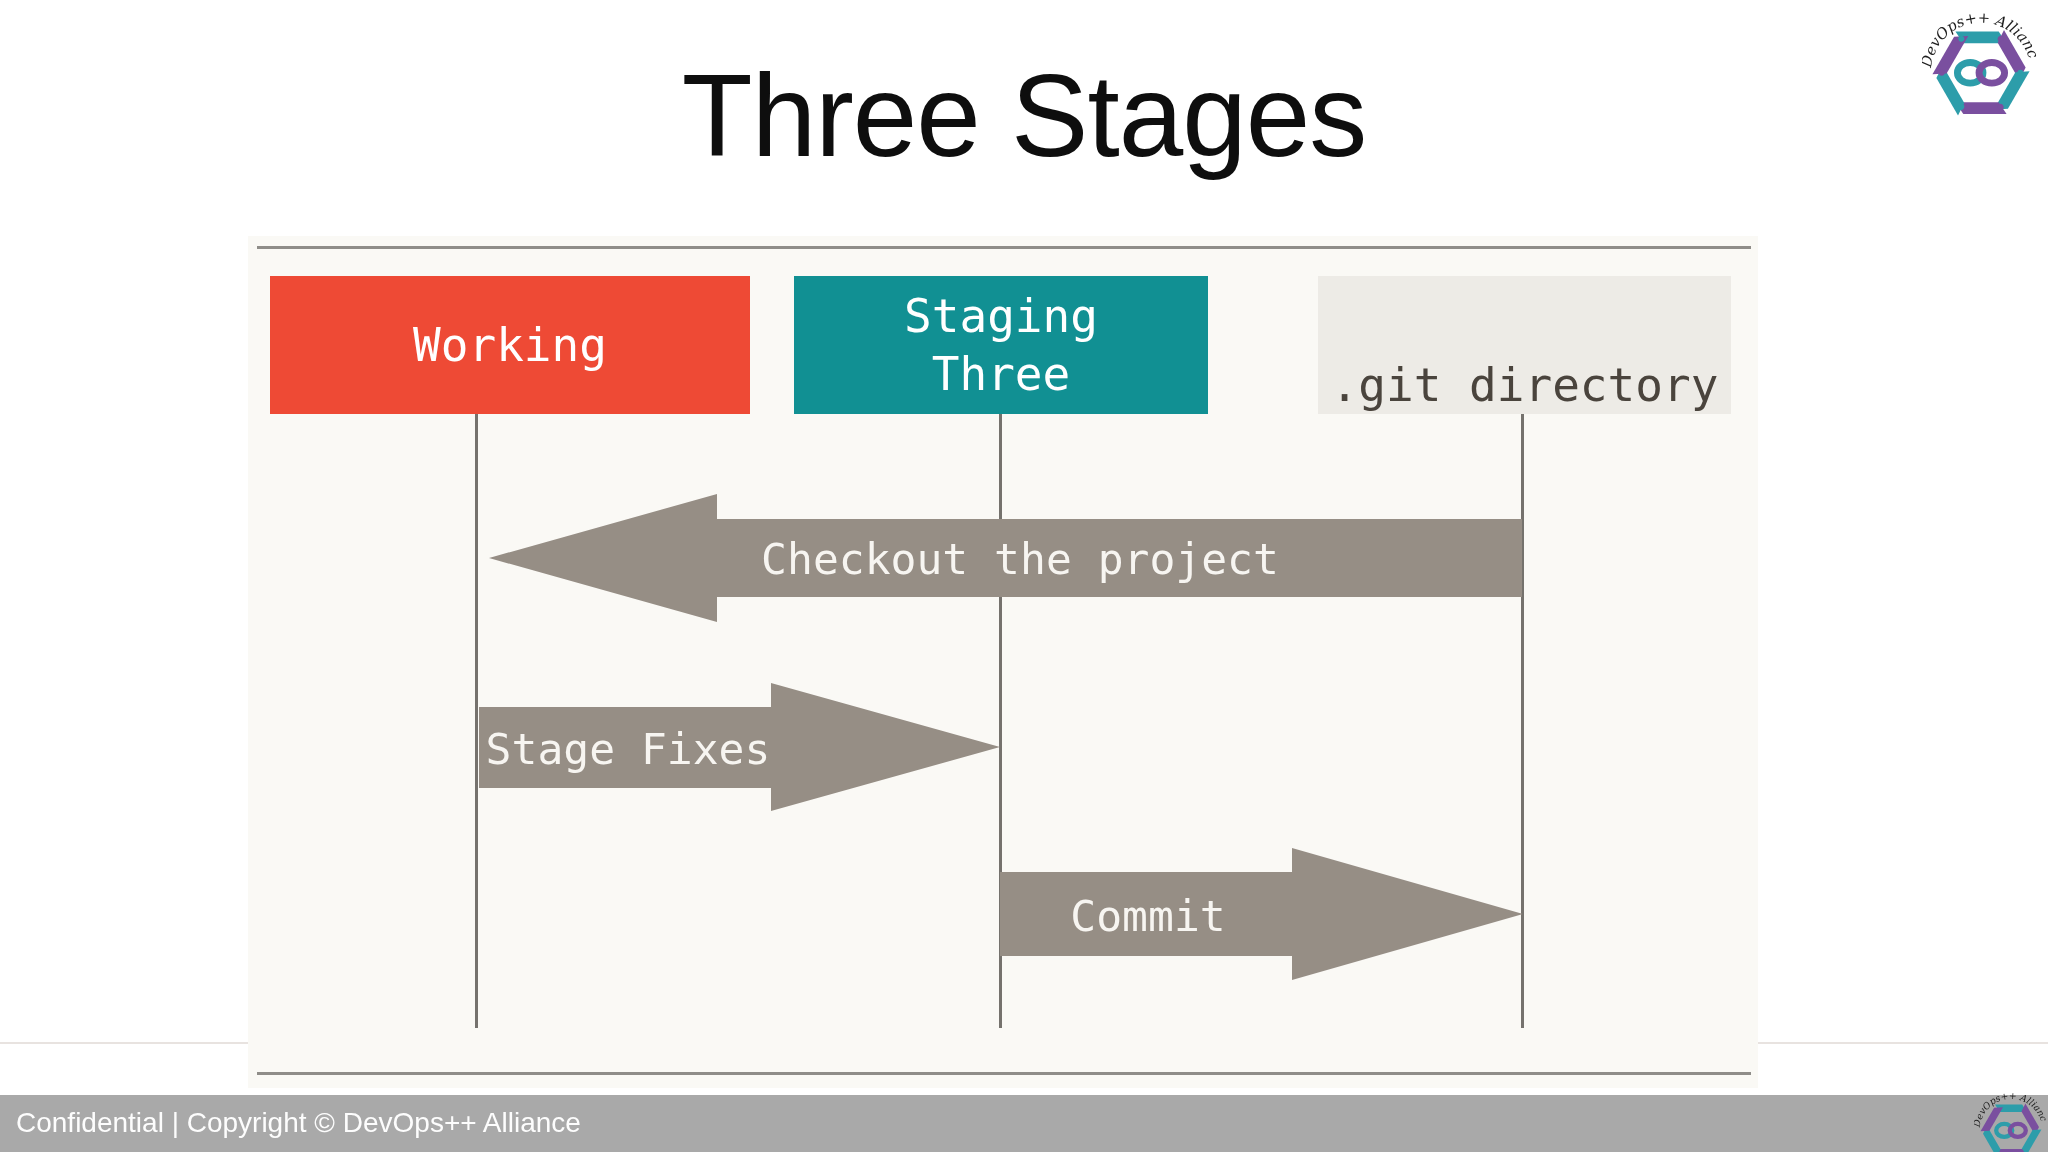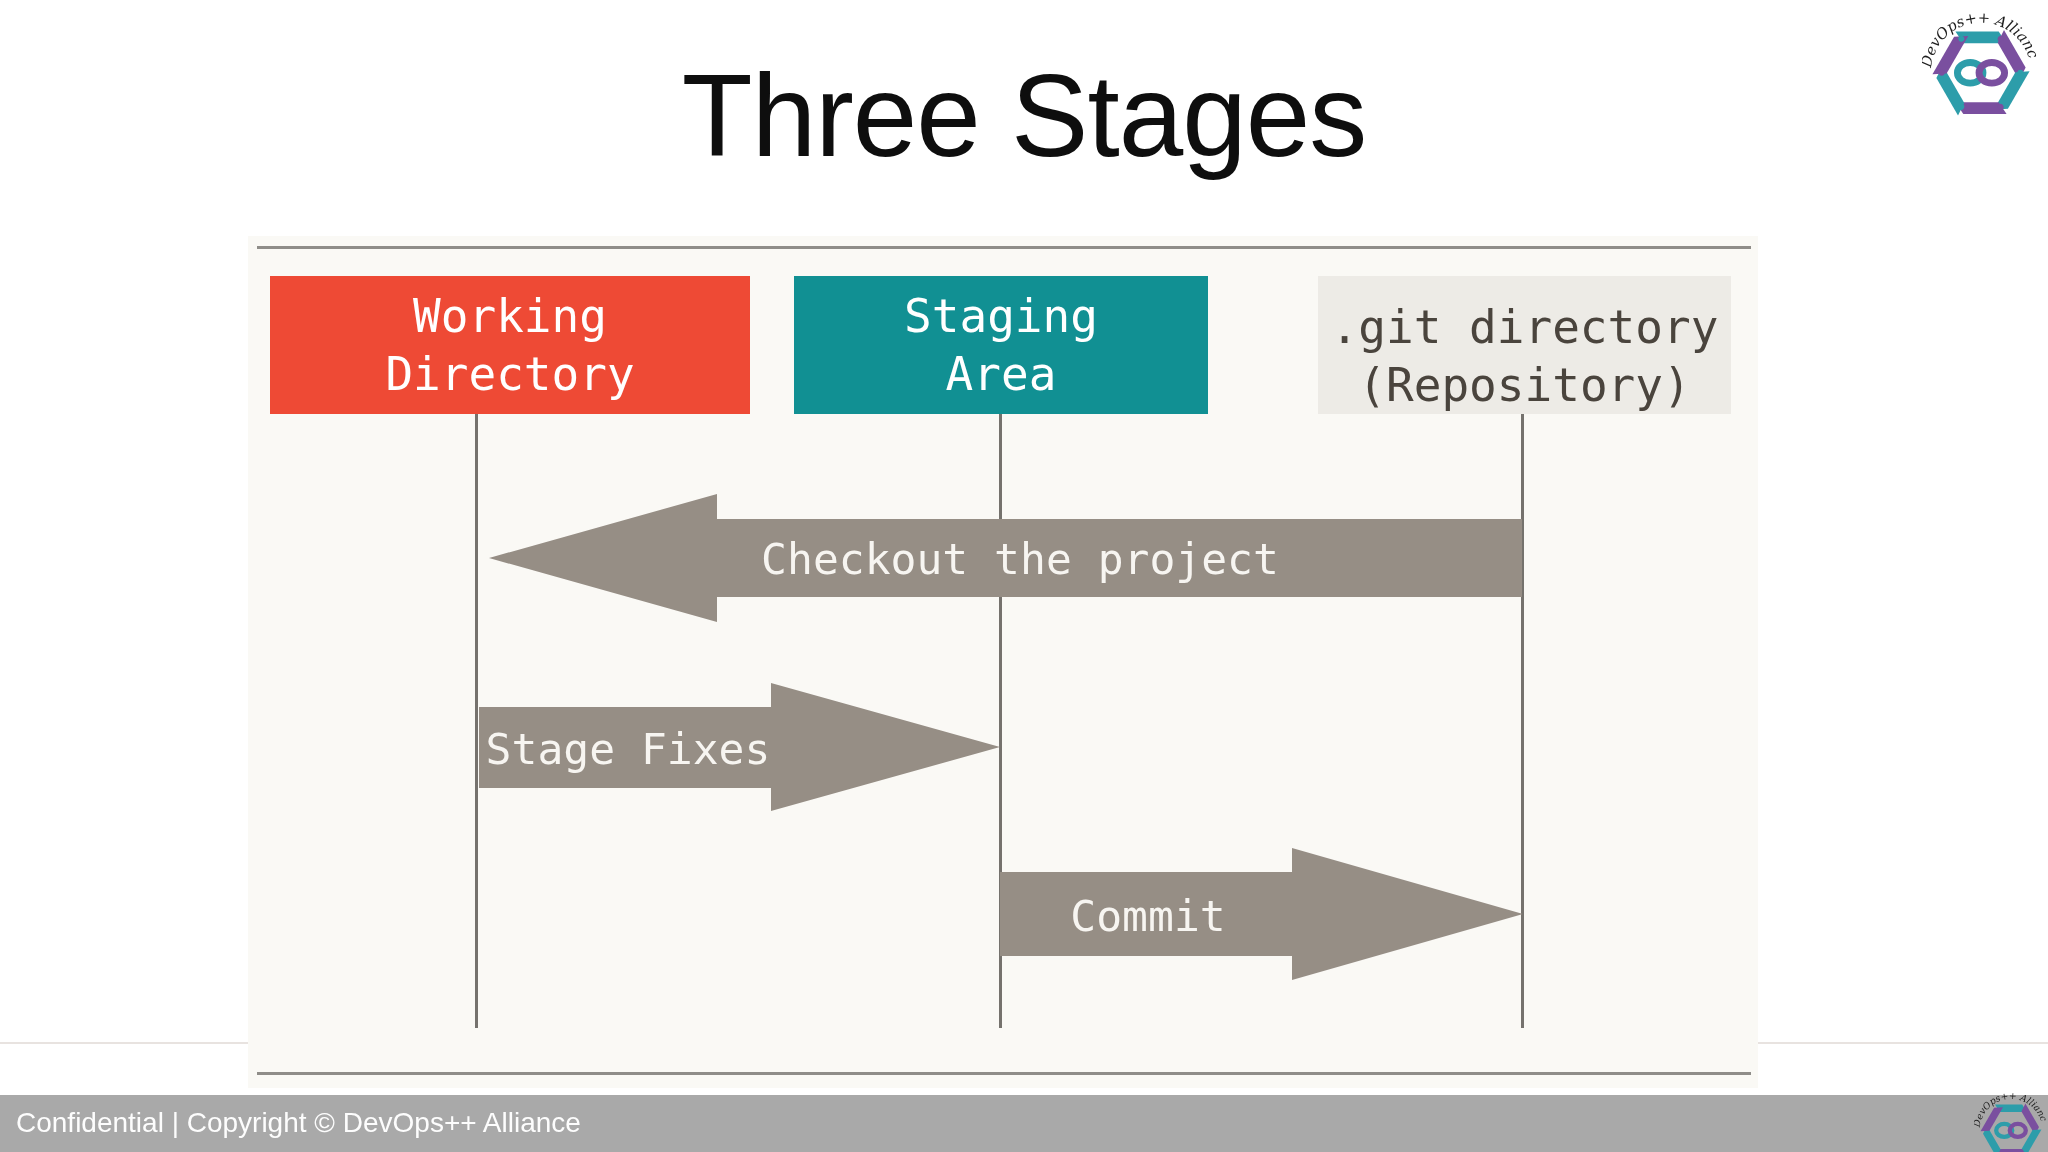--- a/index.html
+++ b/index.html
@@ -105,29 +105,27 @@
     </g>
 
     <g>
       <polygon points="752,636 1044,636 1044,612 1275,678 1044,744 1044,720 752,720" fill="#968e85"></polygon>
       <text class="arrow-label" x="900" y="680">Commit</text>
     </g>
   </svg>
 
   <div class="box wd" style="background: rgb(238, 74, 53); color: rgb(255, 255, 255);">
     <span>Working</span>
-    <span>Directory</span>
   </div>
   <div class="box sa" style="background: rgb(17, 144, 147); color: rgb(255, 255, 255);">
     <span>Staging</span>
-    <span>Area</span>
+    <span>Three</span>
   </div>
   <div class="box git" style="background: rgb(237, 235, 230); color: rgb(74, 68, 61);">
     <span>.git directory</span>
-    <span>(Repository)</span>
   </div>
 </div>
 
 <div class="footer-bar" style="background: rgb(169, 169, 169);">
   <div class="footer-text" style="color: rgb(253, 253, 253);">Confidential  |  Copyright © DevOps++ Alliance</div>
 </div>
 
 <svg class="logo logo-bottom" width="74" height="74" viewBox="0 0 120 120">
   <defs>
     <path id="arc-bot" d="M 10 62 A 51 51 0 0 1 110 62" fill="none"></path>

